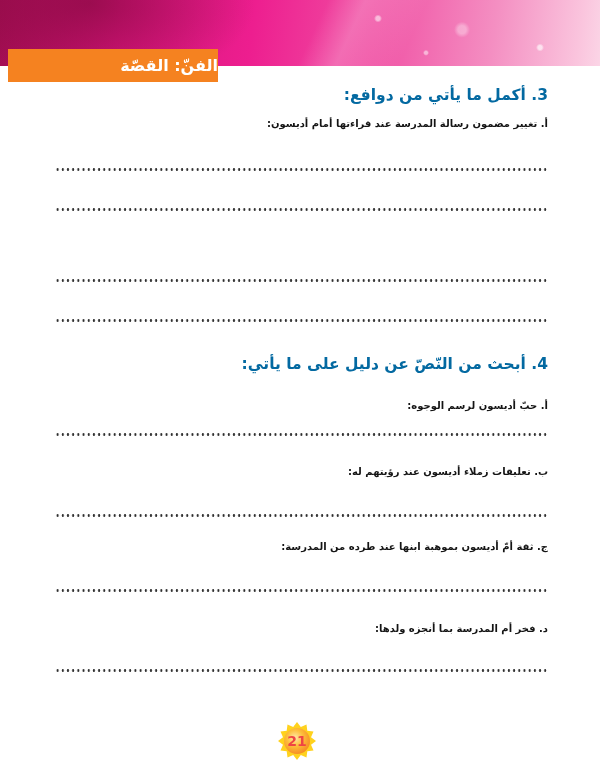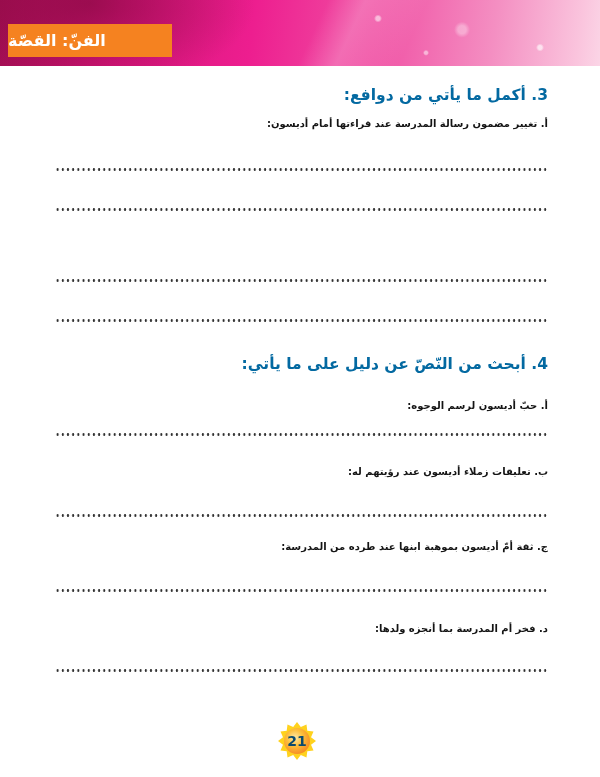--- a/index.html
+++ b/index.html
@@ -13,22 +13,22 @@
     background:
       radial-gradient(circle at 90% 72%, rgba(255,255,255,.65) 2px, transparent 4px),
       radial-gradient(circle at 63% 28%, rgba(255,255,255,.55) 2px, transparent 4px),
       radial-gradient(circle at 71% 80%, rgba(255,255,255,.5) 1.5px, transparent 3px),
       radial-gradient(circle at 77% 45%, rgba(255,255,255,.35) 4px, transparent 8px),
       linear-gradient(115deg, transparent 52%, rgba(255,255,255,.22) 58%, transparent 68%),
       radial-gradient(ellipse 230px 120px at 15% 5%, rgba(125,8,58,.6), transparent 72%),
       linear-gradient(97deg,#A40E53 0%,#D6147A 20%,#ED1E8F 42%,#F04FA3 62%,#F48FC2 82%,#FAC4DD 96%,#FBD5E6 100%);
   }
   .band-label{
-    position:absolute;left:8px;top:24px;width:164px;height:33px;background:#F58220;
-    color:#ffffff;font-weight:700;font-size:16px;line-height:33px;text-align:left;direction:rtl;
+    position:absolute;left:8px;top:49px;width:164px;height:33px;background:#F58220;
+    color:#ffffff;font-weight:700;font-size:16px;line-height:33px;text-align:right;direction:rtl;padding-left:46px;
   }
   
   .q-head{
     position:absolute;right:52px;color:#0369a1;font-size:15.5px;font-weight:700;
     white-space:nowrap;direction:rtl;
   }
   .q-item{
     position:absolute;right:52px;color:#141414;font-size:10px;font-weight:600;
     white-space:nowrap;direction:rtl;
   }
@@ -40,21 +40,21 @@
   }
   
   .series{
     position:absolute;left:40px;top:733px;color:#7b7b7b;font-size:11.5px;font-weight:700;
     white-space:nowrap;direction:rtl;
   }
   .badge{position:absolute;left:277px;top:721px;width:40px;height:40px;}
   .badge svg{position:absolute;left:0;top:0;width:40px;height:40px;}
   .badge .num{
     position:absolute;left:0;top:0;width:40px;height:40px;line-height:40px;text-align:center;
-    color:#0c4a6e;font-size:14px;font-weight:700;direction:ltr;
+    color:#ef4444;font-size:14px;font-weight:700;direction:ltr;
   }
 </style>
 </head>
 <body>
 
 <div class="page">
 
   <div class="band">
     <div class="band-label">الفنّ: القصّة</div>
   </div>

